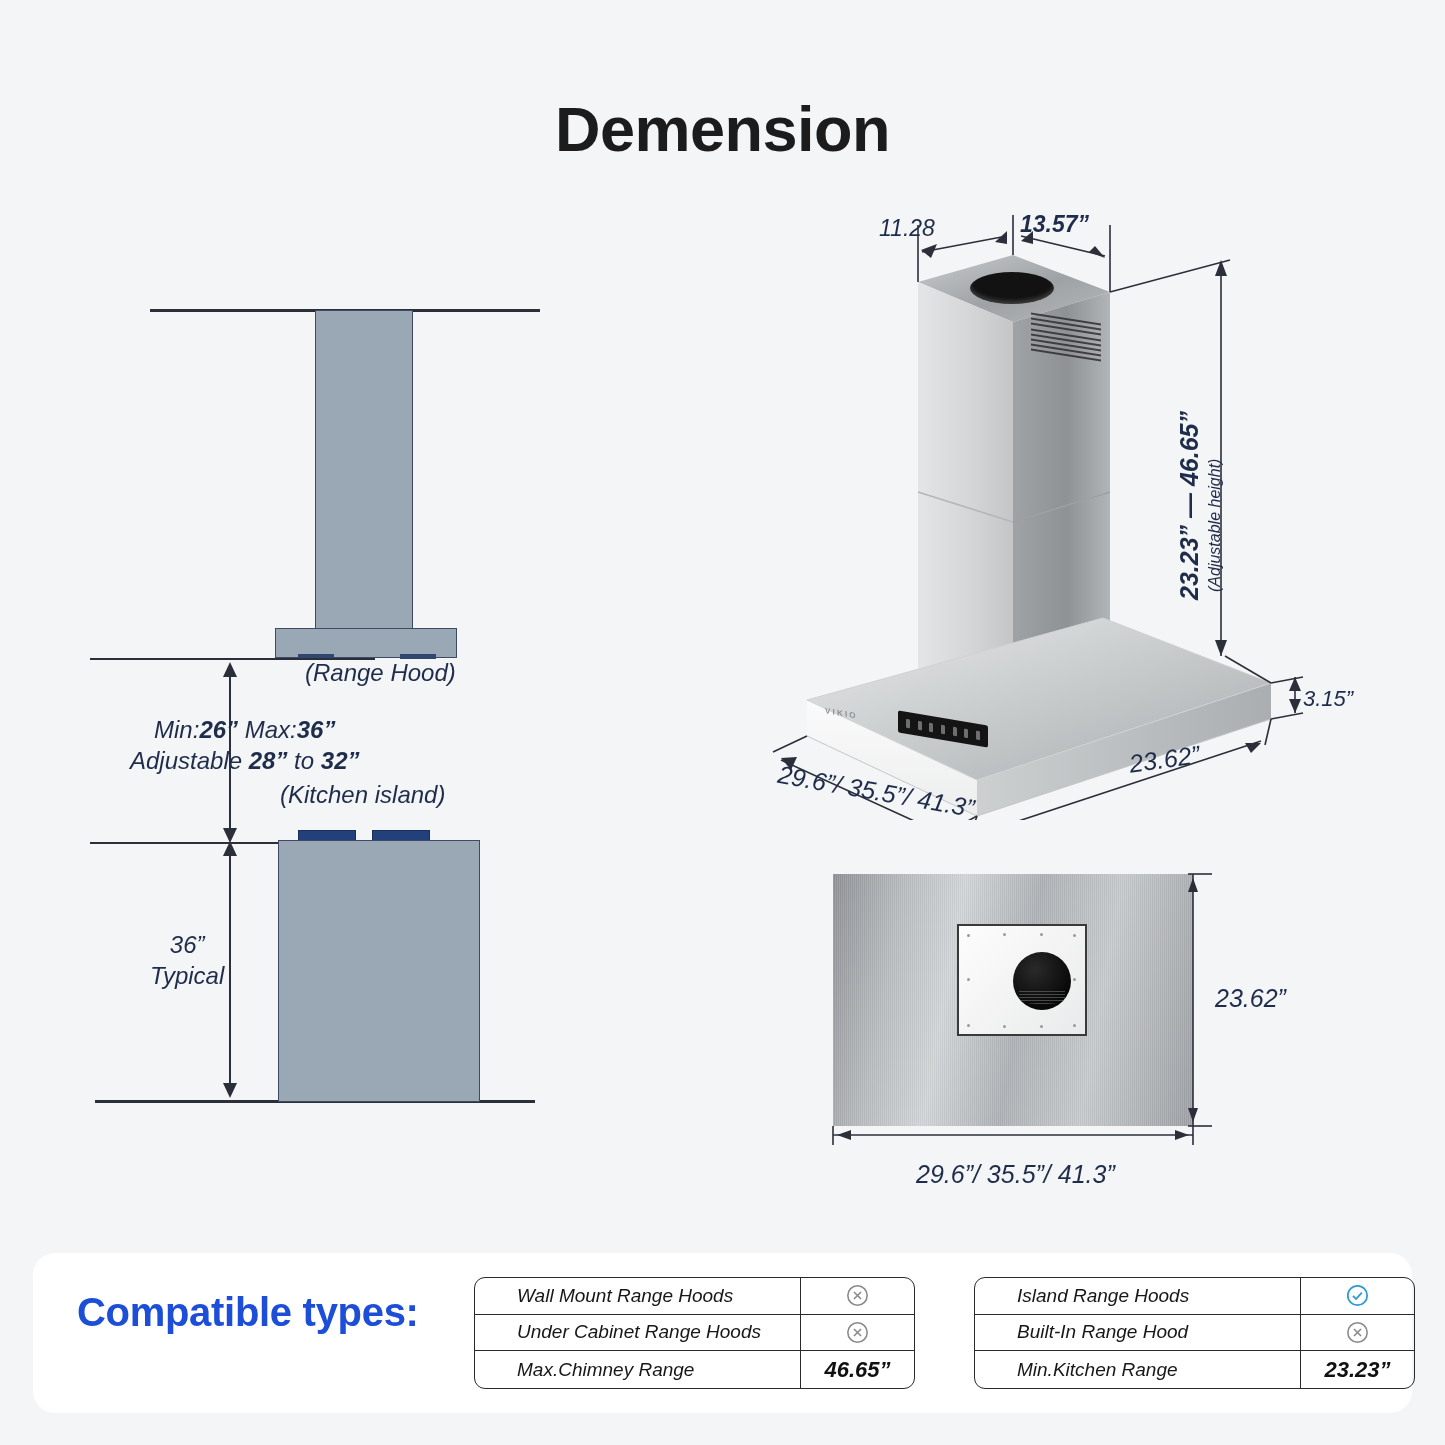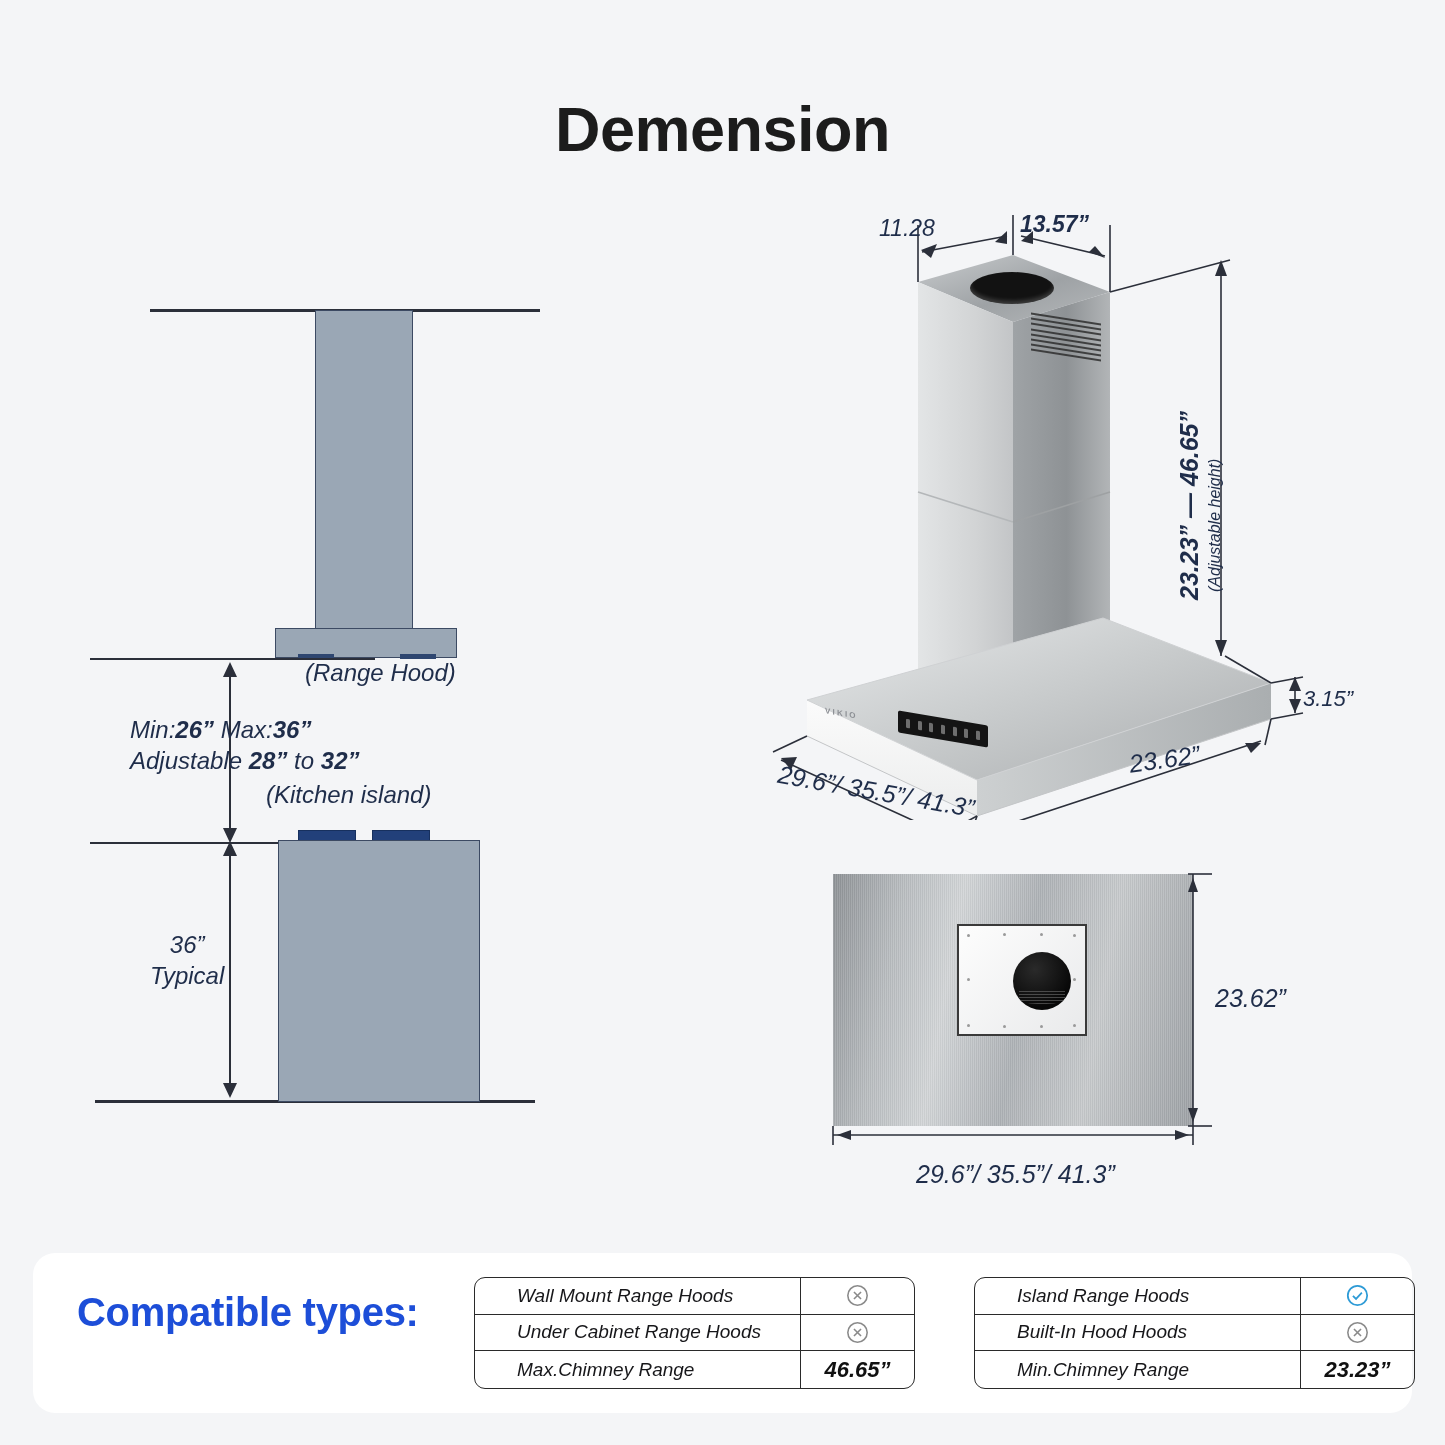--- a/index.html
+++ b/index.html
@@ -65,22 +65,22 @@
     position:absolute;height:10px;background:#22407a;border:1px solid #17305e;top:550px;
   }
 
   
   .vdim{position:absolute;width:2px;background:#2b2f3a;}
   .arrow-up,.arrow-down{position:absolute;width:0;height:0;border-left:7px solid transparent;border-right:7px solid transparent;}
   .arrow-up{border-bottom:15px solid #2b2f3a;}
   .arrow-down{border-top:15px solid #2b2f3a;}
 
   .label-range-hood{position:absolute;left:195px;top:378px;font-size:24px;text-align:right;}
-  .label-island{position:absolute;left:156px;top:500px;font-size:24px;}
-  .label-minmax{position:absolute;left:20px;top:435px;font-size:24px;}
+  .label-island{position:absolute;left:170px;top:500px;font-size:24px;}
+  .label-minmax{position:absolute;left:20px;top:435px;font-size:24px;text-align:center;}
   .label-minmax b{font-weight:bold;font-style:italic;}
   .label-36{position:absolute;left:40px;top:650px;font-size:24px;text-align:center;}
 
   
   #hood3d{position:absolute;left:755px;top:200px;width:560px;height:620px;}
   .vent-hole{
     position:absolute;left:215px;top:72px;width:84px;height:32px;
     background:#121212;border-radius:50%;
     box-shadow:inset 0 -3px 4px rgba(255,255,255,.18);
   }
@@ -413,28 +413,28 @@
         <div class="crow">
           <div class="ccell-label">Island Range Hoods</div>
           <div class="ccell-val">
             <svg class="mark" viewBox="0 0 24 24" fill="none" stroke="#2e9bd6" stroke-width="1.7">
               <circle cx="12" cy="12" r="9.3"></circle>
               <path d="M7.6 12.3l3 3 5.6-6"></path>
             </svg>
           </div>
         </div>
         <div class="crow">
-          <div class="ccell-label">Built-In Hood Hoods</div>
+          <div class="ccell-label">Built-In Range Hood</div>
           <div class="ccell-val">
             <svg class="mark" viewBox="0 0 24 24" fill="none" stroke="#8a8a8a" stroke-width="1.5">
               <circle cx="12" cy="12" r="9.3"></circle>
               <path d="M8.6 8.6l6.8 6.8M15.4 8.6l-6.8 6.8"></path>
             </svg>
           </div>
         </div>
         <div class="crow">
-          <div class="ccell-label">Min.Chimney Range</div>
+          <div class="ccell-label">Min.Kitchen Range</div>
           <div class="ccell-val">23.23”</div>
         </div>
       </div>
   </div>
 
 </div>
 
 </body></html>

